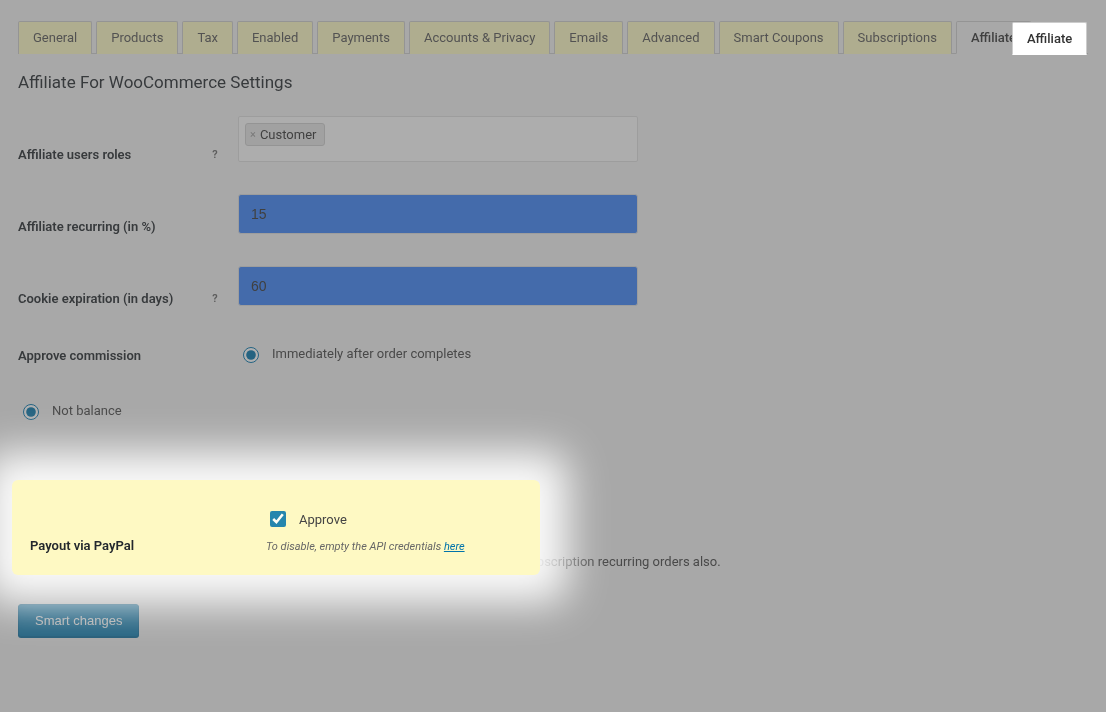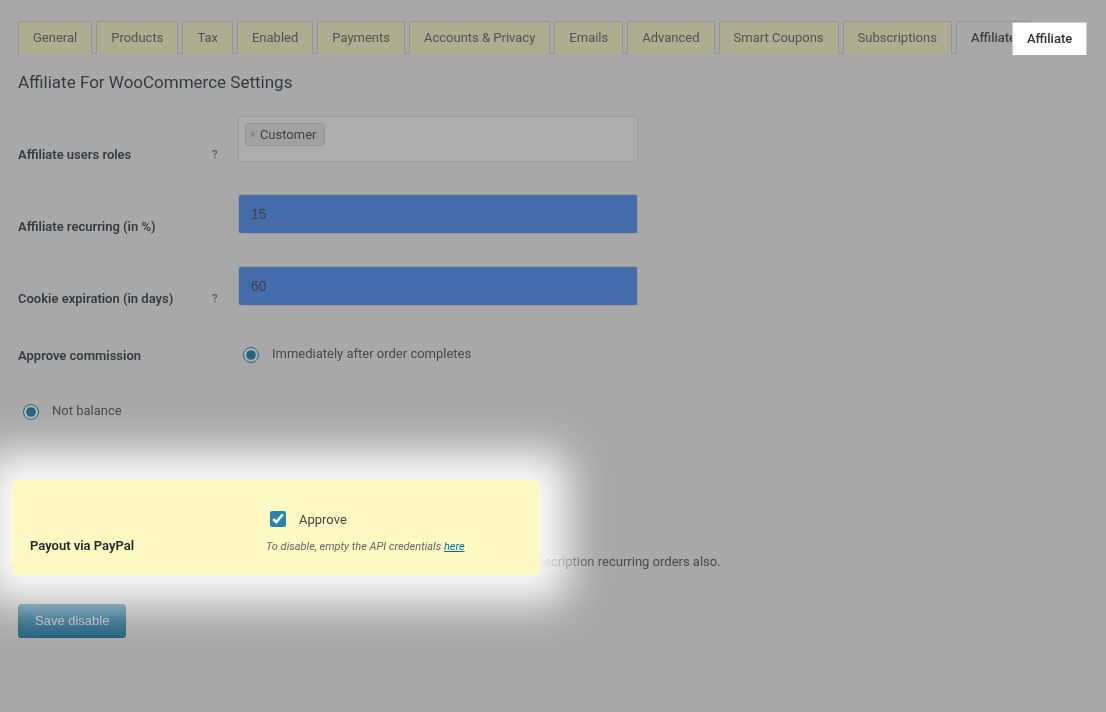--- a/index.html
+++ b/index.html
@@ -272,21 +272,21 @@
       <span>Issue recurring commission?</span>
     </div>
     <div class="form-control">
       <div class="check-row">
         <input type="checkbox" checked="" style="">
         <span>Check this to give affiliate commissions for subscription recurring orders also.</span>
       </div>
     </div>
   </div>
 
-  <button class="save-btn">Save disable</button>
+  <button class="save-btn">Smart changes</button>
 </div>
 
 <div class="dim-overlay"></div>
 
 <div class="bright-tab" style="left:1012px; top:22px;">Affiliate</div>
 
 <div class="highlight-region" style="left:12px; top:480px; width:528px;">
   <div class="form-row">
     <div class="form-label">
       <span>Payout via PayPal</span>

